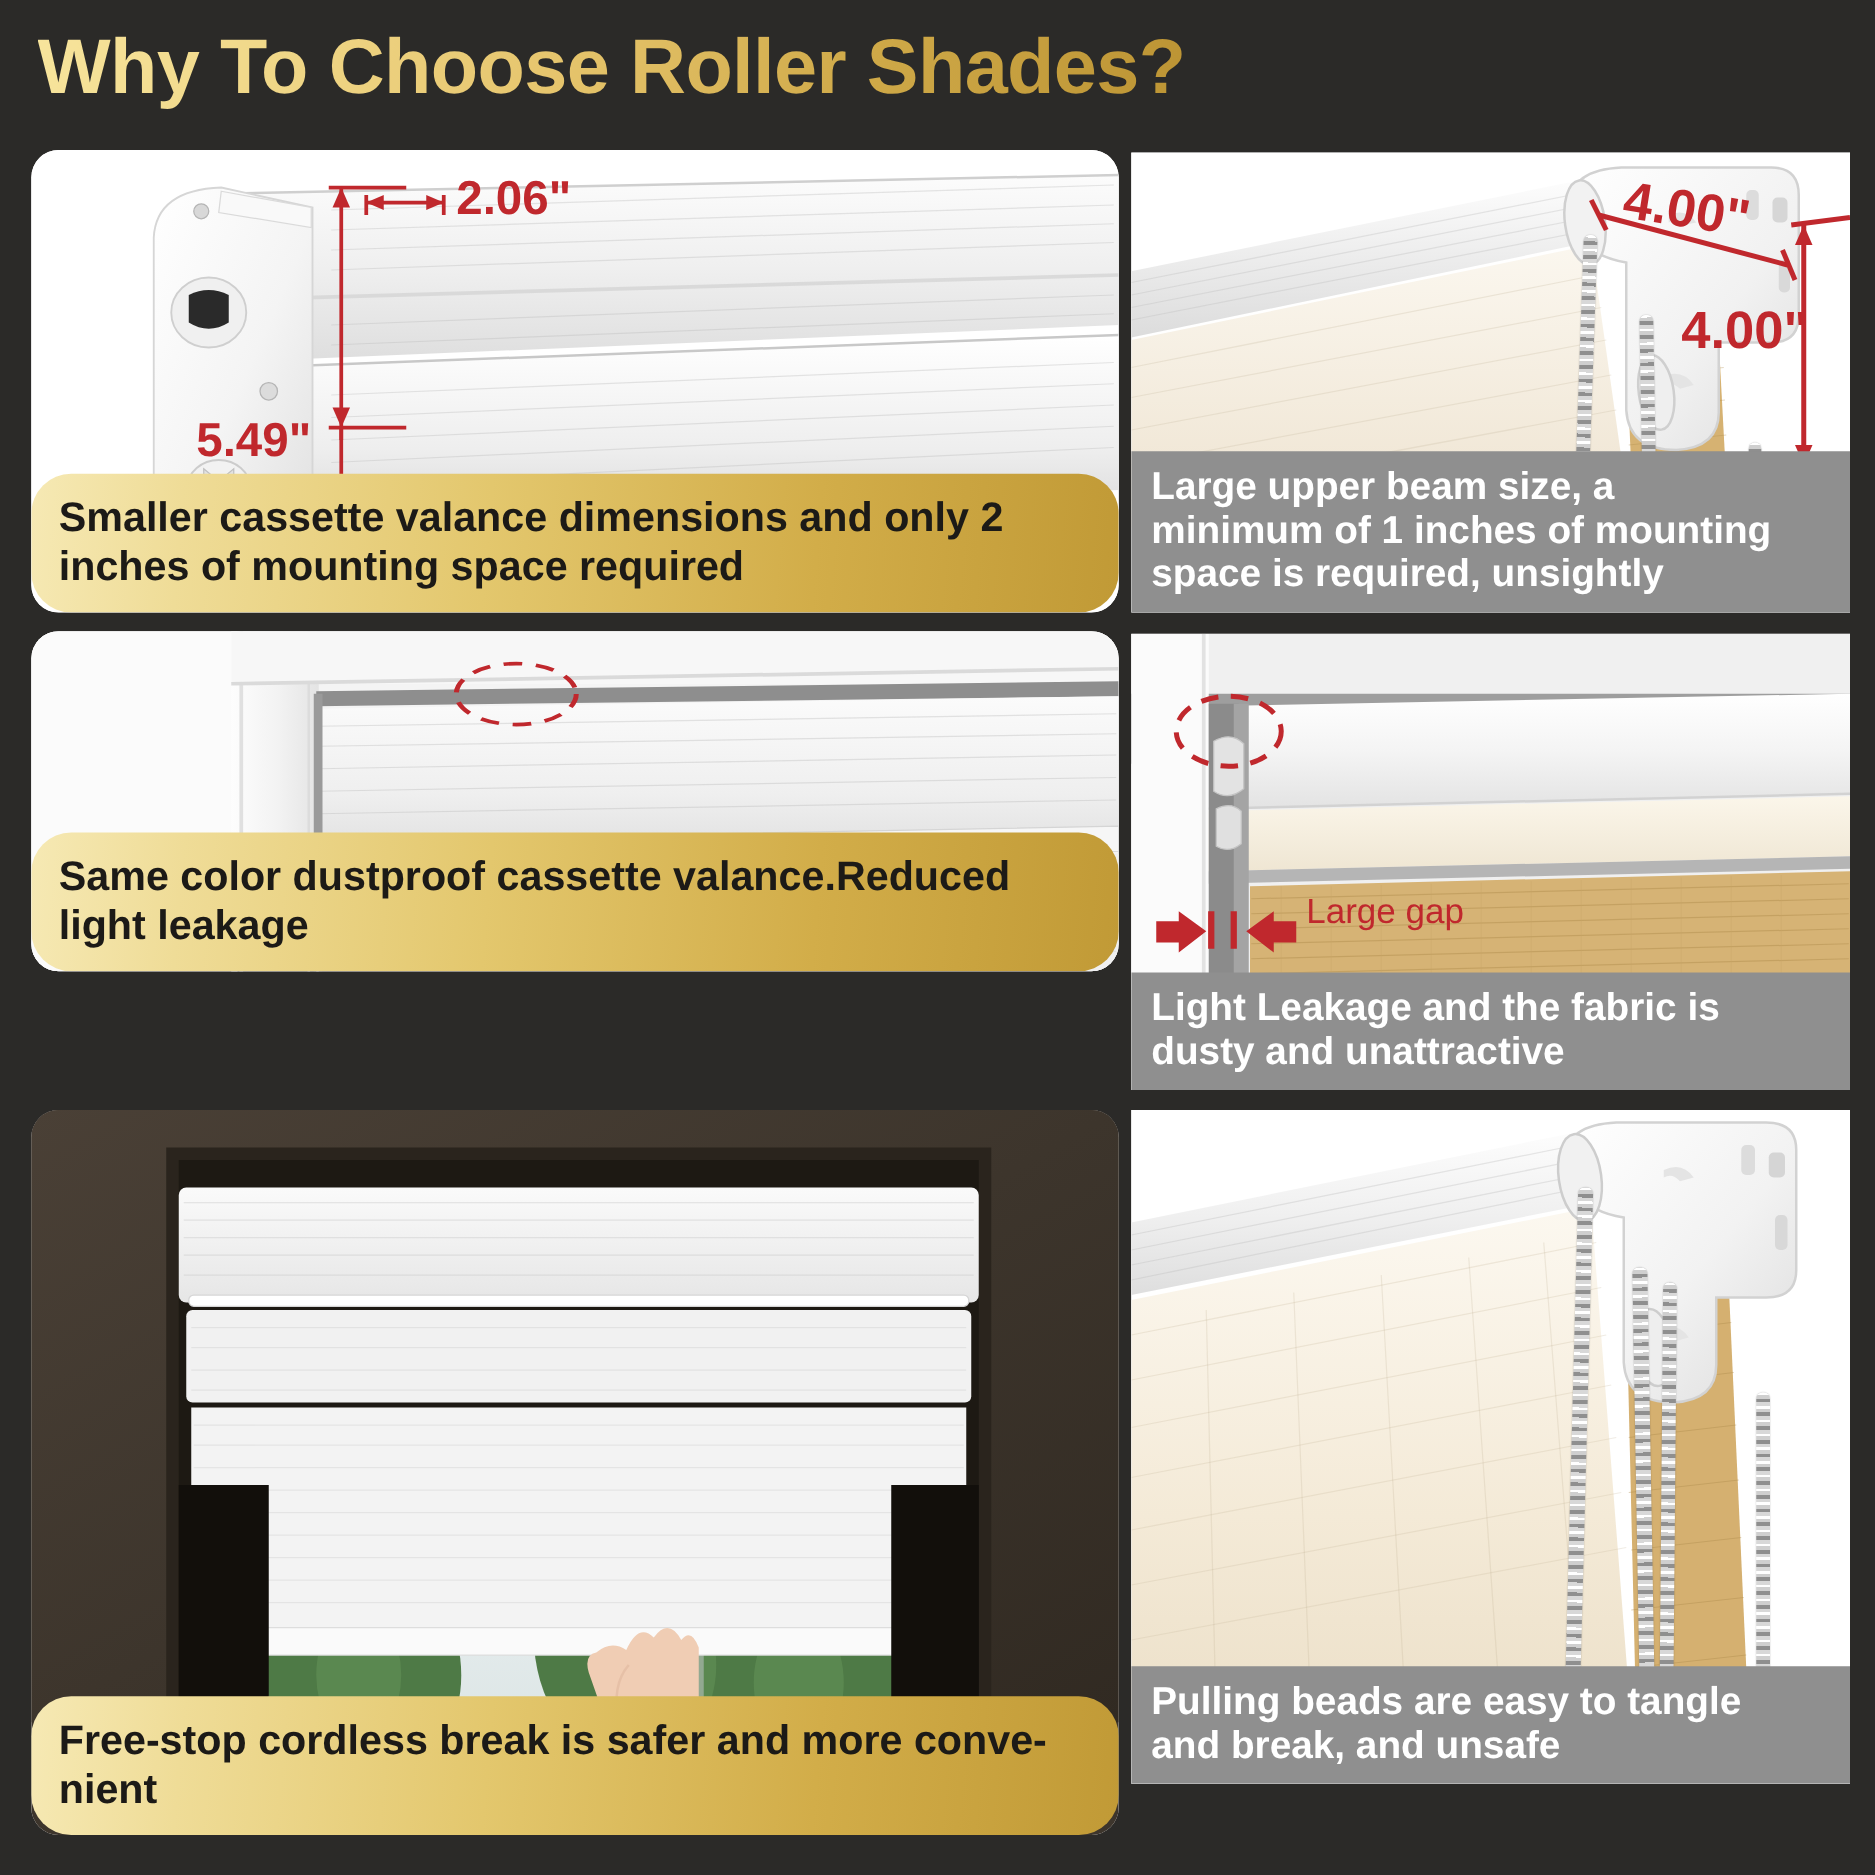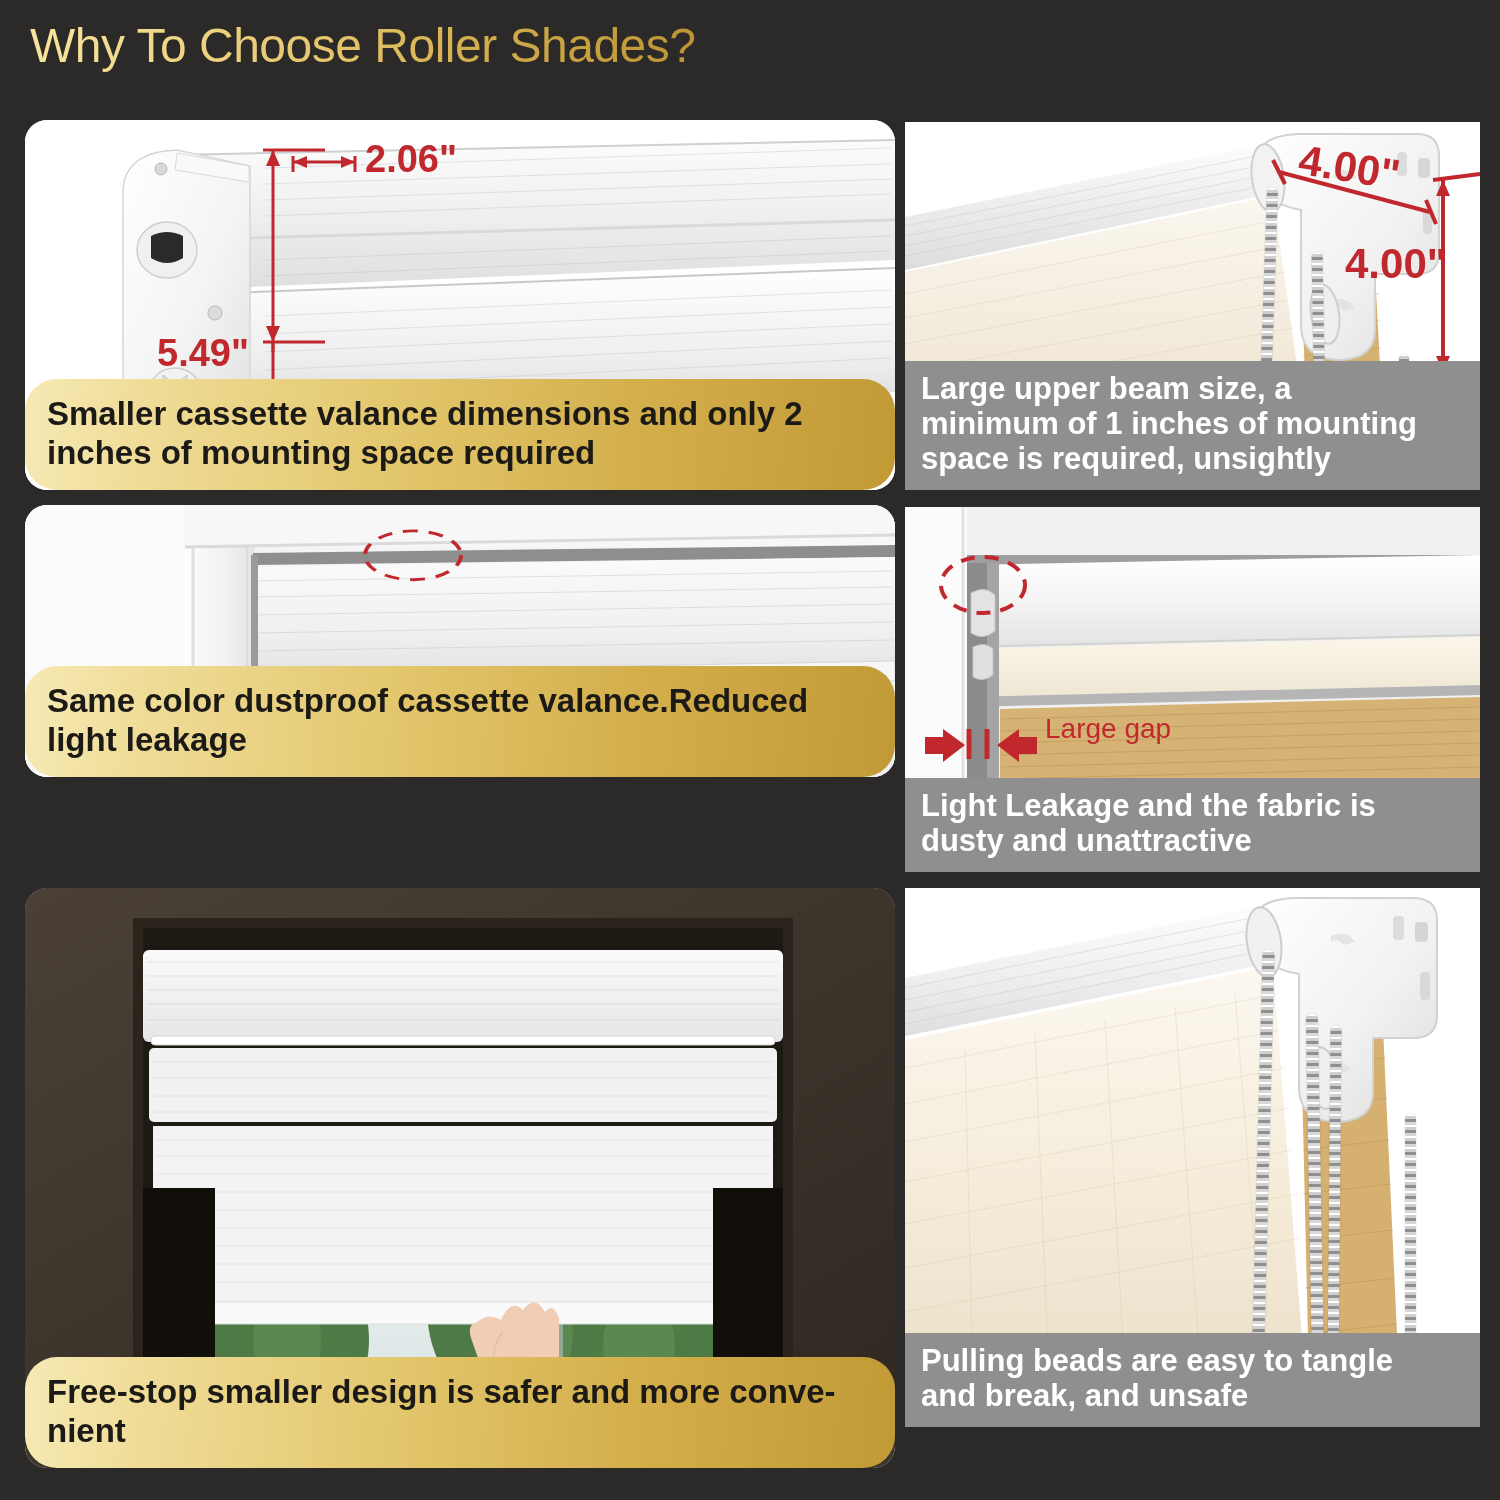--- a/index.html
+++ b/index.html
@@ -7,21 +7,21 @@
     width:1500px;height:1500px;
     background:#2b2a28;
     font-family:"Liberation Sans", sans-serif;
     overflow:hidden;
     position:relative;
   }
 
   
   .title{
     position:absolute;left:30px;top:18px;
-    font-size:48px;font-weight:normal;
+    font-size:62px;font-weight:bold;
     letter-spacing:-0.5px;
     background:linear-gradient(100deg,#f7e49c 0%,#f1d98b 18%,#e6c56d 45%,#cfa948 72%,#bc9434 100%);
     -webkit-background-clip:text;background-clip:text;
     -webkit-text-fill-color:transparent;color:#ddb757;
     white-space:nowrap;
   }
 
   
   .panel{position:absolute;overflow:hidden;}
   .panel.good{border-radius:22px;background:#fff;}
@@ -475,21 +475,21 @@
         <path d="M452,434 q12,-10 24,-2 q10,-22 22,-10 q12,-16 22,2 q8,-10 14,6 l0,54 q-2,28 -32,30 q-32,0 -42,-24 l-14,-40 q-4,-14 6,-16 Z"></path>
       </g>
       <path d="M470,490 q-6,-30 8,-46" stroke="#e0b89e" stroke-width="2" fill="none" opacity=".6"></path>
 
       <rect x="118" y="300" width="72" height="190" fill="#120f0b"></rect>
       <rect x="688" y="300" width="70" height="190" fill="#120f0b"></rect>
     </svg>
   </div>
 
   <div class="cap gold">
-    <span>Free-stop smaller design is safer and more conve-</span>
+    <span>Free-stop cordless break is safer and more conve-</span>
     <span>nient</span>
   </div>
 </div>
 
 <div class="panel bad p6">
   <div class="art" style="background:#ffffff;">
     <svg viewBox="0 0 575 490" preserveAspectRatio="none" style="position:absolute;left:0;top:0;width:575px;height:490px;">
       <defs>
         <linearGradient id="g6roll" x1="0" y1="0" x2="0" y2="1">
           <stop offset="0" stop-color="#fdfdfd"></stop>

